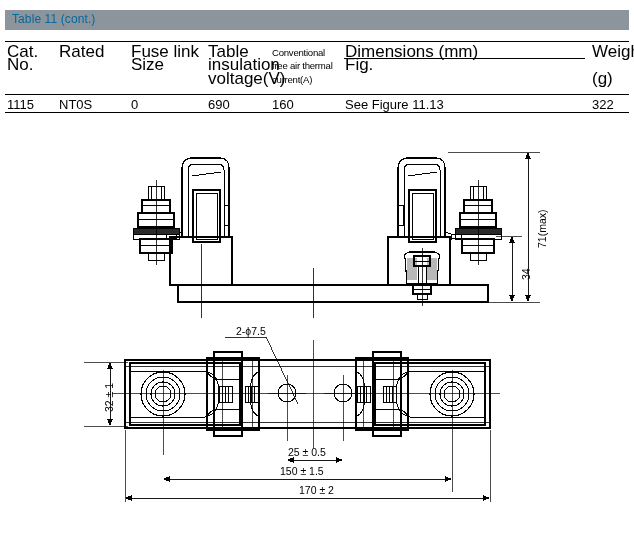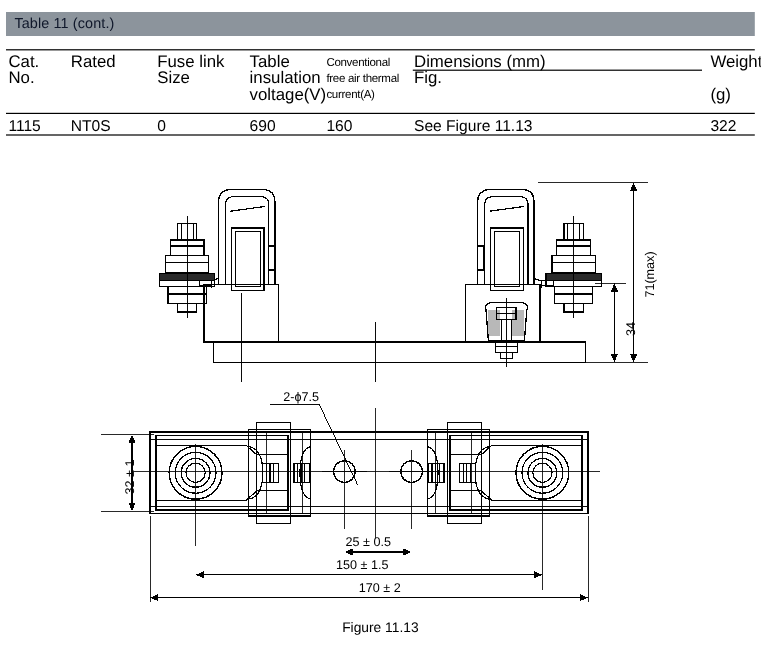--- a/index.html
+++ b/index.html
@@ -13,26 +13,26 @@
   }
   .page{position:absolute;left:0;top:0;width:634px;height:541px;}
 
   
   .tbl-title-bar{
     position:absolute;left:5px;top:10px;width:624px;height:20px;
     background:#8c949c;
   }
   .tbl-title-txt{
     position:absolute;left:12px;top:12px;
-    font-size:12px;color:#0f172a;letter-spacing:.1px;white-space:nowrap;
+    font-size:12px;color:#0369a1;letter-spacing:.1px;white-space:nowrap;
   }
   .rule{position:absolute;background:#000;}
 
   .hdr-cell{
-    position:absolute;font-size:14px;line-height:13.4px;color:#000;
+    position:absolute;font-size:17px;line-height:13.4px;color:#000;
     white-space:pre-line;
   }
   .hdr-cell.cond{
     font-size:9.6px;line-height:13.4px;letter-spacing:-0.25px;
   }
   .dat-cell{
     position:absolute;font-size:13px;line-height:13px;color:#000;white-space:nowrap;
   }
 
   
@@ -335,15 +335,14 @@
   <div class="dimtxt vert" style="left:103px;top:412px;">32 ± 1</div>
 
   <div class="dimtxt" style="left:224px;top:325px;margin-left:12px;">2-ϕ7.5</div>
 
   <div class="dimtxt" style="left:288px;top:446px;">25 ± 0.5</div>
 
   <div class="dimtxt" style="left:280px;top:465px;">150 ± 1.5</div>
 
   <div class="dimtxt" style="left:285px;top:484px;margin-left:14px;">170 ± 2</div>
 
-  <div class="fig-cap">Figure 11.13</div>
 
 </div>
 
 </body></html>

